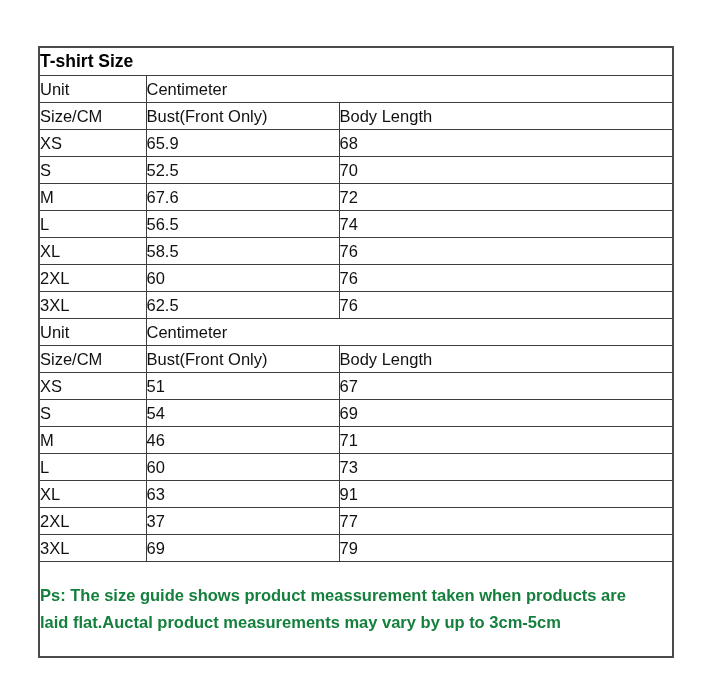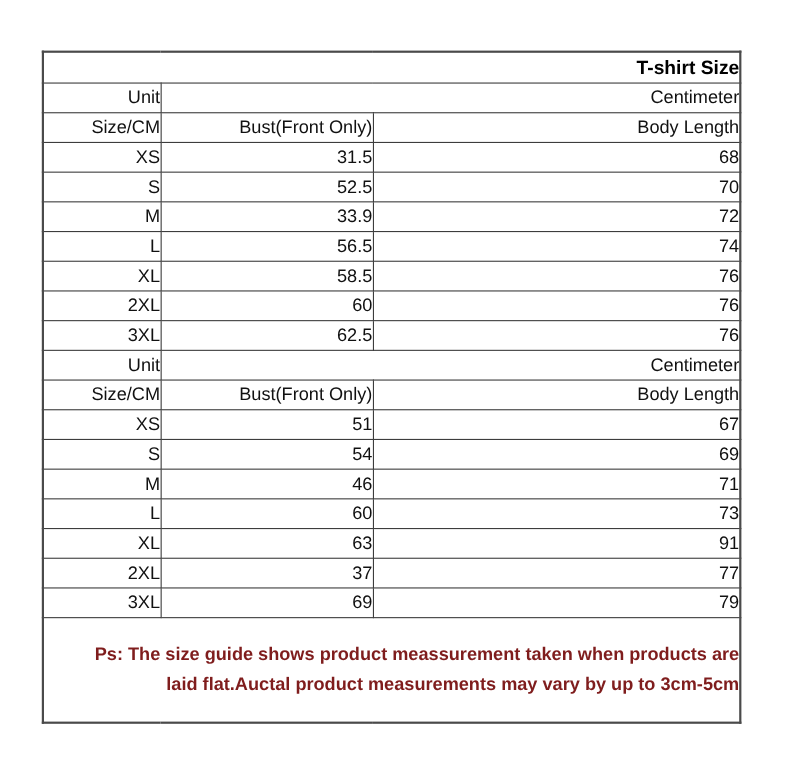--- a/index.html
+++ b/index.html
@@ -19,21 +19,21 @@
     position: absolute;
     left: 38px;
     top: 46px;
     width: 634px;
     border-collapse: collapse;
     table-layout: fixed;
     border: 2px solid #4a4a4a;
   }
   .size-chart td {
     border: 1.5px solid #3d3d3d;
-    text-align: right;
+    text-align: left;
     vertical-align: middle;
     padding: 0;
     font-size: 16.5px;
     line-height: 1.1;
     white-space: nowrap;
     overflow: hidden;
   }
   .col-size { width: 107px; }
   .col-bust { width: 193px; }
   .col-body { width: 334px; }
@@ -41,21 +41,21 @@
     height: 27px;
     font-weight: bold;
     font-size: 17.5px;
     color: #000000;
   }
   .row td { height: 26px; }
   .row-note td {
     height: 94px;
     font-weight: bold;
     font-size: 16.5px;
-    color: #7f1d1d;
+    color: #15803d;
   }
   .row-note .note-line {
     line-height: 27px;
     white-space: nowrap;
   }
 </style>
 </head>
 <body>
 
 <div class="screen">
@@ -74,31 +74,31 @@
       <td>Unit</td>
       <td colspan="2">Centimeter</td>
     </tr>
     <tr class="row">
       <td>Size/CM</td>
       <td>Bust(Front Only)</td>
       <td>Body Length</td>
     </tr>
     <tr class="row">
       <td>XS</td>
-      <td>31.5</td>
+      <td>65.9</td>
       <td>68</td>
     </tr>
     <tr class="row">
       <td>S</td>
       <td>52.5</td>
       <td>70</td>
     </tr>
     <tr class="row">
       <td>M</td>
-      <td>33.9</td>
+      <td>67.6</td>
       <td>72</td>
     </tr>
     <tr class="row">
       <td>L</td>
       <td>56.5</td>
       <td>74</td>
     </tr>
     <tr class="row">
       <td>XL</td>
       <td>58.5</td>

